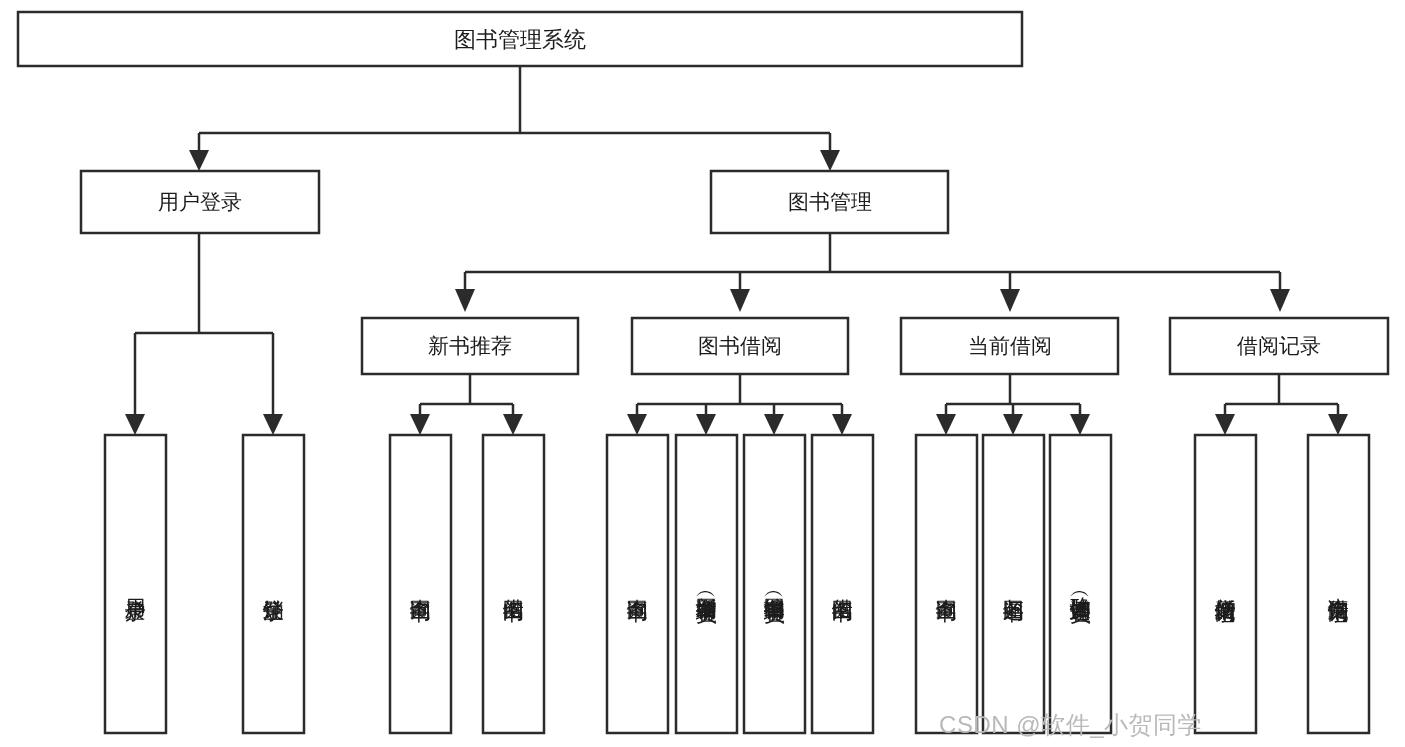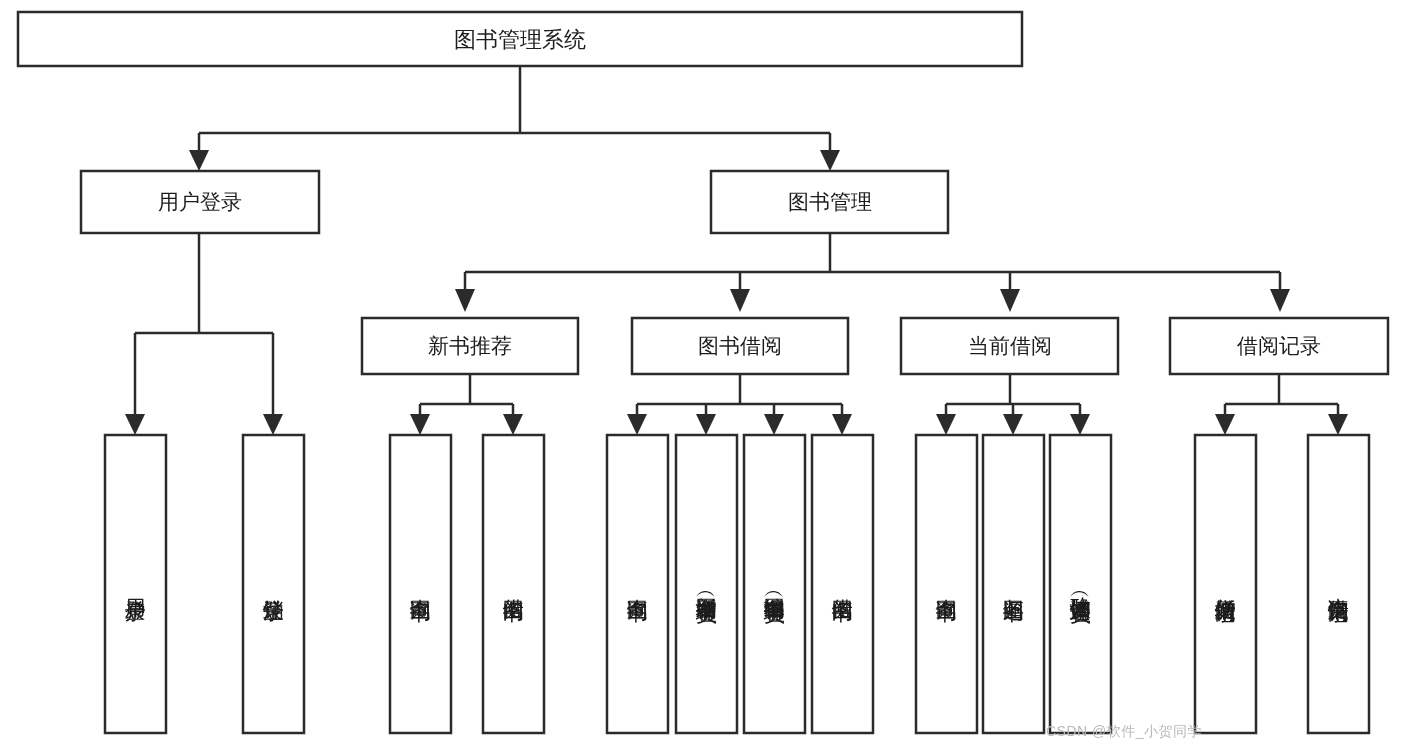--- a/index.html
+++ b/index.html
@@ -68,21 +68,21 @@
     color: #1c1c1c;
     letter-spacing: 1px;
     white-space: nowrap;
     text-align: center;
   }
   .watermark {
     position: absolute;
     right: 8px;
     bottom: 6px;
     font-family: "Liberation Sans", "DejaVu Sans", sans-serif;
-    font-size: 14px;
+    font-size: 24px;
     color: #b9b9b9;
     white-space: nowrap;
     letter-spacing: 0.5px;
   }
 </style>
 </head>
 <body>
 
 <div id="diagram-root">
 

